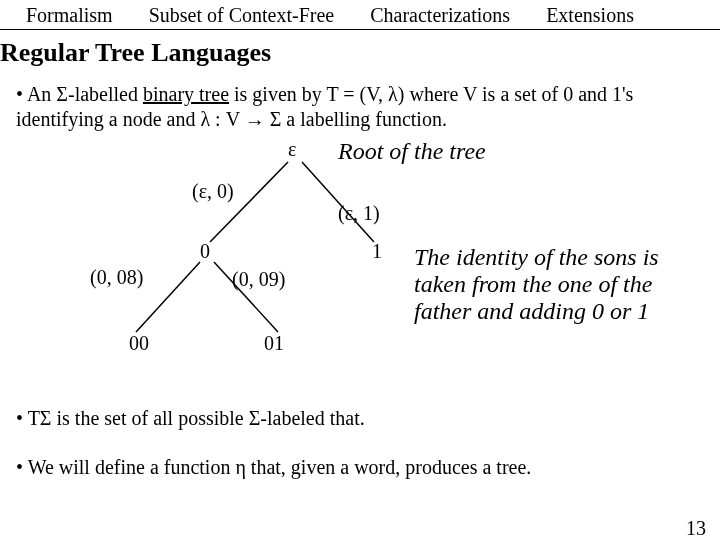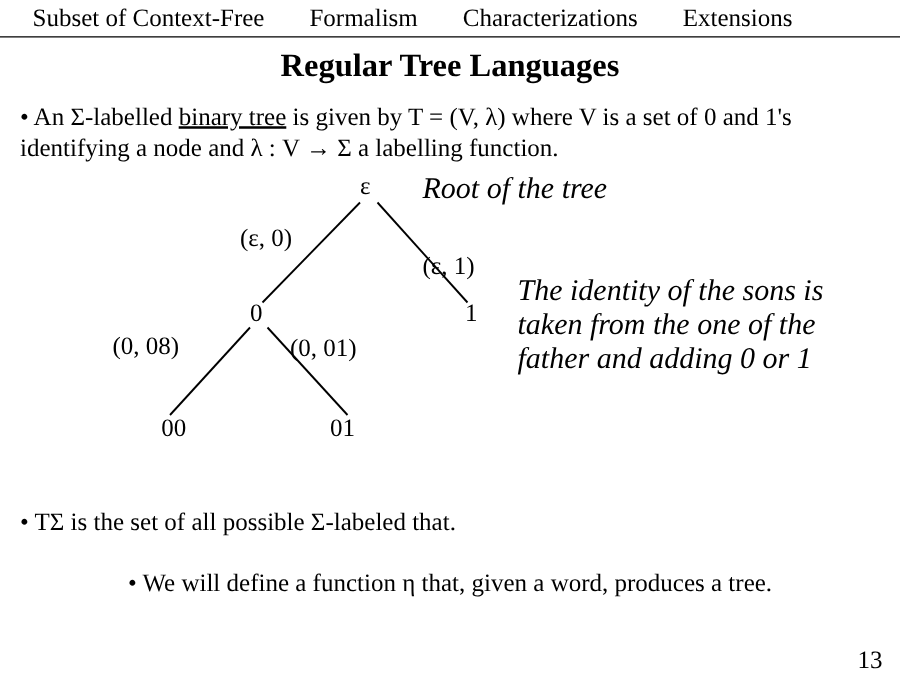--- a/index.html
+++ b/index.html
@@ -16,21 +16,21 @@
   .tabs {
     display: flex;
     border-bottom: 1px solid #000;
     font-size: 20px;
     padding-left: 8px;
   }
   .tabs span {
     padding: 4px 18px 2px 18px;
   }
   .title {
-    text-align: center;
+    text-align: left;
     font-size: 26px;
     font-weight: bold;
     margin-top: 8px;
   }
   .para {
     font-size: 20px;
     margin: 14px 16px 0 16px;
     line-height: 1.25;
   }
   .bintree { text-decoration: underline; }
@@ -58,22 +58,22 @@
     position: absolute;
     left: 0; top: 0;
     width: 720px;
     height: 260px;
   }
 </style>
 </head>
 <body>
 
 <div class="tabs">
+  <span>Formalism</span>
   <span>Subset of Context-Free</span>
-  <span>Formalism</span>
   <span>Characterizations</span>
   <span>Extensions</span>
 </div>
 
 <div class="title">Regular Tree Languages</div>
 
 <div class="para">
   <span>• An Σ-labelled </span><span class="bintree">binary tree</span><span> is given by T = (V, λ) where V is a set of 0 and 1's identifying a node and λ : V → Σ a labelling function.</span>
 </div>
 
@@ -83,25 +83,25 @@
     <line x1="302" y1="30" x2="374" y2="110" stroke="#000" stroke-width="1.5"></line>
     <line x1="200" y1="130" x2="136" y2="200" stroke="#000" stroke-width="1.5"></line>
     <line x1="214" y1="130" x2="278" y2="200" stroke="#000" stroke-width="1.5"></line>
   </svg>
 
   <div class="node" style="left:288px; top:6px;">ε</div>
   <div class="node" style="left:192px; top:48px;">(ε, 0)</div>
   <div class="node" style="left:200px; top:108px;">0</div>
   <div class="node" style="left:90px; top:134px;">(0, 08)</div>
   <div class="node" style="left:108px; top:200px;margin-left:21px;">00</div>
-  <div class="node" style="left:232px; top:136px;">(0, 01)</div>
+  <div class="node" style="left:232px; top:136px;">(0, 09)</div>
   <div class="node" style="left:264px; top:200px;">01</div>
   <div class="node" style="left:372px; top:108px;">1</div>
 
   <div class="anno" style="left:338px; top:6px;">Root of the tree</div>
   <div class="node" style="left:338px; top:30px;margin-top:40px;">(ε, 1)</div>
-  <div class="anno" style="left:414px; top:88px; width:290px;">The identity of the sons is taken from the one of the father and adding 0 or 1</div>
+  <div class="anno" style="left:414px; top:112px; width:290px;">The identity of the sons is taken from the one of the father and adding 0 or 1</div>
 </div>
 
 <div class="para">• TΣ is the set of all possible Σ-labeled that.</div>
-<div class="para" style="margin-top:24px;text-align:center;">• We will define a function η that, given a word, produces a tree.</div>
+<div class="para" style="margin-top:24px;">• We will define a function η that, given a word, produces a tree.</div>
 
 <div class="pagenum">13</div>
 
 </body></html>

